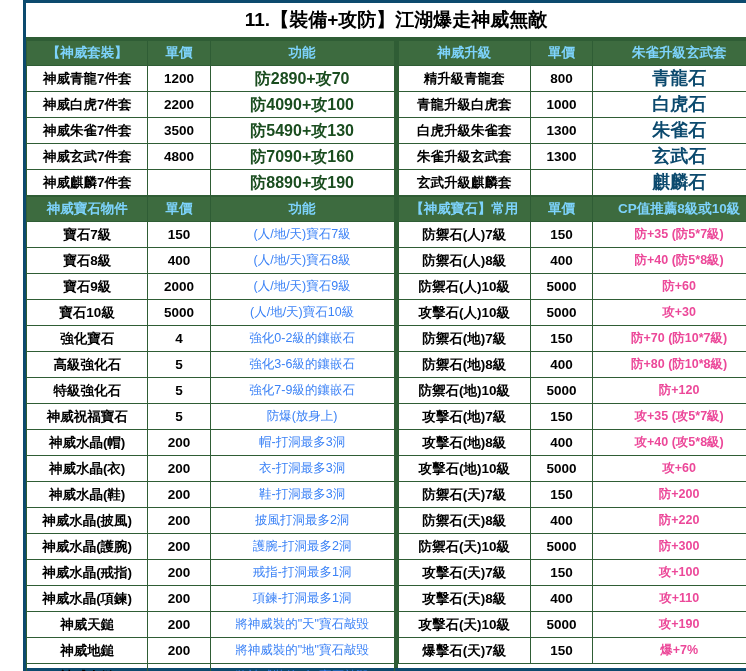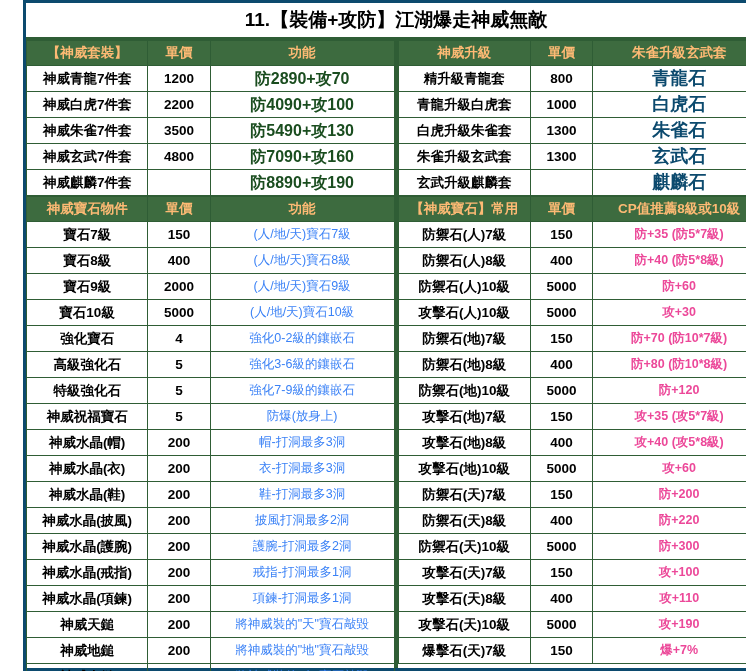--- a/index.html
+++ b/index.html
@@ -49,21 +49,21 @@
     color:#000000;
     text-align:center;
     padding:0;
     height:25px;
     line-height:25px;
     overflow:hidden;
     white-space:nowrap;
   }
   .hdr td{
     background:#3d6b3f;
-    color:#fdba74;
+    color:#7dd3fc;
     font-weight:bold;
     font-size:13.5px;
     height:24px;line-height:24px;
   }
   .c-name{font-weight:bold;font-size:13.5px;}
   .c-price{font-weight:bold;font-size:13.5px;}
   .c-func{font-weight:bold;font-size:16px;color:#1a4d1f;}
   .c-func.plain{color:#3b82f6;font-weight:normal;font-size:12.5px;}
   .c-mat{font-weight:bold;font-size:18px;color:#0c4a6e;}
   .c-cp{font-weight:bold;font-size:12.5px;color:#ec4899;}

